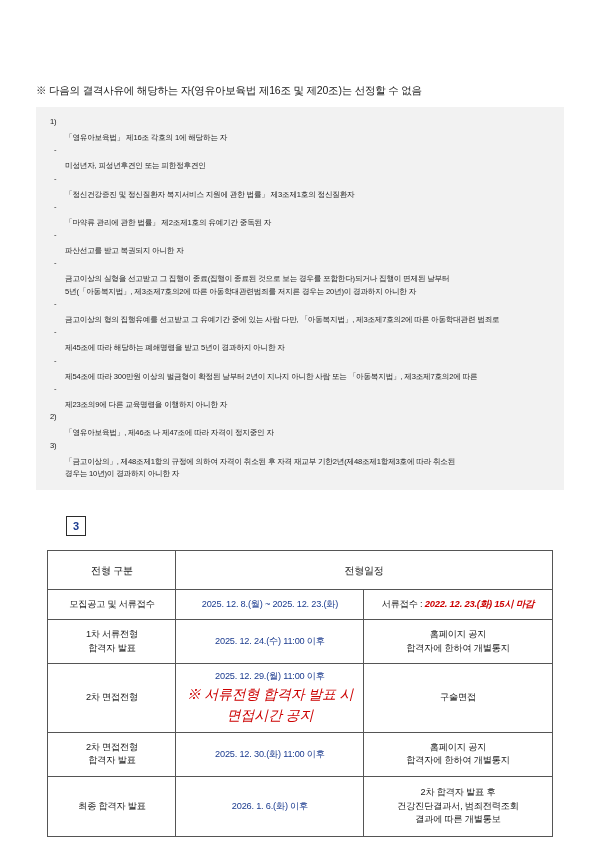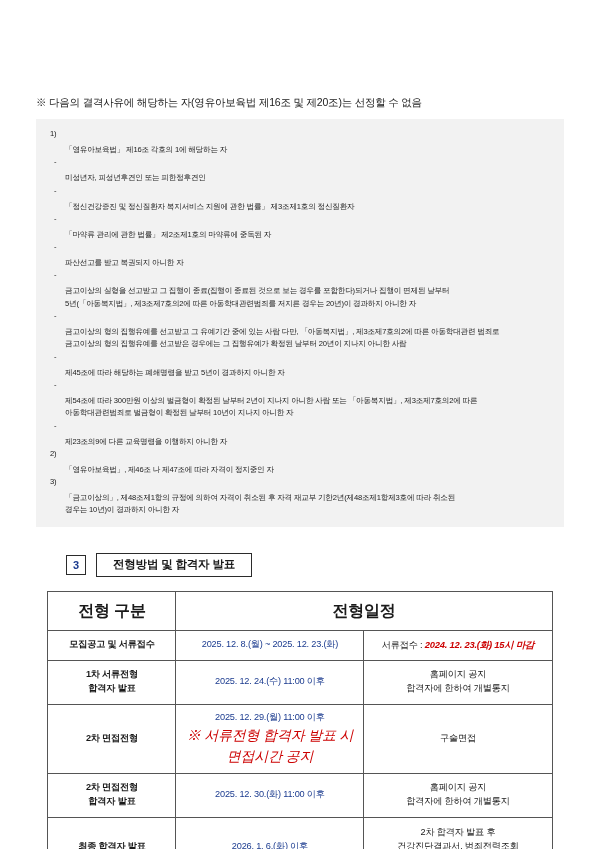--- a/index.html
+++ b/index.html
@@ -13,21 +13,21 @@
     font-family: "Liberation Sans", sans-serif;
     color: #1a1a1a;
     position: relative;
     overflow: hidden;
   }
   .page {
     position: relative;
     width: 600px;
     height: 637px;
     box-sizing: border-box;
-    padding: 12px 36px;
+    padding: 0 36px;
   }
 
   
   .note-line {
     font-size: 10.5px;
     letter-spacing: -0.2px;
     padding-top: 84px;
     margin-bottom: 9px;
     white-space: nowrap;
   }
@@ -97,26 +97,26 @@
   table.sched th, table.sched td {
     border: 1px solid #555;
     text-align: center;
     vertical-align: middle;
     font-size: 9.2px;
     letter-spacing: -0.2px;
     padding: 6px 3px;
     line-height: 1.5;
   }
   table.sched th {
-    font-weight: bold;
-    font-size: 16px;
+    font-weight: normal;
+    font-size: 10px;
     height: 26px;
   }
   td.lbl {
-    font-weight: bold;
+    font-weight: normal;
     font-size: 9.6px;
     margin-top: 28px;
   }
   .col1 { width: 128px; }
   .col2 { width: 188px; }
   .col3 { width: 188px; }
 
   .dates { color: #1b3b8f; }
   .red-hand {
     color: #cc0000;
@@ -163,54 +163,52 @@
       <span class="tx">미성년자, 피성년후견인 또는 피한정후견인</span>
     </div>
 
     <div class="gb-item">
       <span class="mk dash">-</span>
       <span class="tx">「정신건강증진 및 정신질환자 복지서비스 지원에 관한 법률」 제3조제1호의 정신질환자</span>
     </div>
 
     <div class="gb-item">
       <span class="mk dash">-</span>
-      <span class="tx">「마약류 관리에 관한 법률」 제2조제1호의 마약류에 중독된 자</span>
+      <span class="tx">「마약류 관리에 관한 법률」 제2조제1호의 유예기간 중독된 자</span>
     </div>
 
     <div class="gb-item">
       <span class="mk dash">-</span>
       <span class="tx">파산선고를 받고 복권되지 아니한 자</span>
     </div>
 
     <div class="gb-item">
       <span class="mk dash">-</span>
       <span class="tx">
         <span>금고이상의 실형을 선고받고 그 집행이 종료(집행이 종료된 것으로 보는 경우를 포함한다)되거나 집행이 면제된 날부터</span>
         <span class="ind">5년(「아동복지법」, 제3조제7호의2에 따른 아동학대관련범죄를 저지른 경우는 20년)이 경과하지 아니한 자</span>
       </span>
     </div>
 
     <div class="gb-item">
       <span class="mk dash">-</span>
       <span class="tx">
         <span>금고이상의 형의 집행유예를 선고받고 그 유예기간 중에 있는 사람 다만, 「아동복지법」, 제3조제7호의2에 따른 아동학대관련 범죄로</span>
-        <span class="ind">금고이상의 형의 집행유예를 선고받은 경우에는 그 집행유예가 확정된 날부터 20년이 지나지 아니한 사람</span>
       </span>
     </div>
 
     <div class="gb-item">
       <span class="mk dash">-</span>
       <span class="tx">제45조에 따라 해당하는 폐쇄명령을 받고 5년이 경과하지 아니한 자</span>
     </div>
 
     <div class="gb-item">
       <span class="mk dash">-</span>
       <span class="tx">
         <span>제54조에 따라 300만원 이상의 벌금형이 확정된 날부터 2년이 지나지 아니한 사람 또는 「아동복지법」, 제3조제7호의2에 따른</span>
-        <span class="ind">아동학대관련범죄로 벌금형이 확정된 날부터 10년이 지나지 아니한 자</span>
       </span>
     </div>
 
     <div class="gb-item">
       <span class="mk dash">-</span>
       <span class="tx">제23조의9에 다른 교육명령을 이행하지 아니한 자</span>
     </div>
 
     <div class="gb-item">
       <span class="mk">2)</span>
@@ -222,42 +220,41 @@
       <span class="tx">
         <span>「금고이상의」, 제48조제1항의 규정에 의하여 자격이 취소된 후 자격 재교부 기한2년(제48조제1항제3호에 따라 취소된</span>
         <span class="ind">경우는 10년)이 경과하지 아니한 자</span>
       </span>
     </div>
 
   </div>
 
   <div class="sec-head">
     <div class="sec-num">3</div>
-    <div class="sec-title-box">전형방법 및 합격자 발표</div>
   </div>
 
   <table class="sched">
     <colgroup>
       <col class="col1">
       <col class="col2">
       <col class="col3">
     </colgroup>
     <thead>
       <tr>
         <th>전형 구분</th>
         <th colspan="2">전형일정</th>
       </tr>
     </thead>
     <tbody>
       <tr class="row-h1">
         <td class="lbl">모집공고 및 서류접수</td>
         <td class="dates">2025. 12. 8.(월) ~ 2025. 12. 23.(화)</td>
         <td>
           <span>서류접수 :</span>
-          <span class="red-hand">2024. 12. 23.(화) 15시 마감</span>
+          <span class="red-hand">2022. 12. 23.(화) 15시 마감</span>
         </td>
       </tr>
 
       <tr class="row-h2">
         <td class="lbl">
           <span>1차 서류전형</span><br>
           <span>합격자 발표</span>
         </td>
         <td class="dates">2025. 12. 24.(수) 11:00 이후</td>
         <td>

